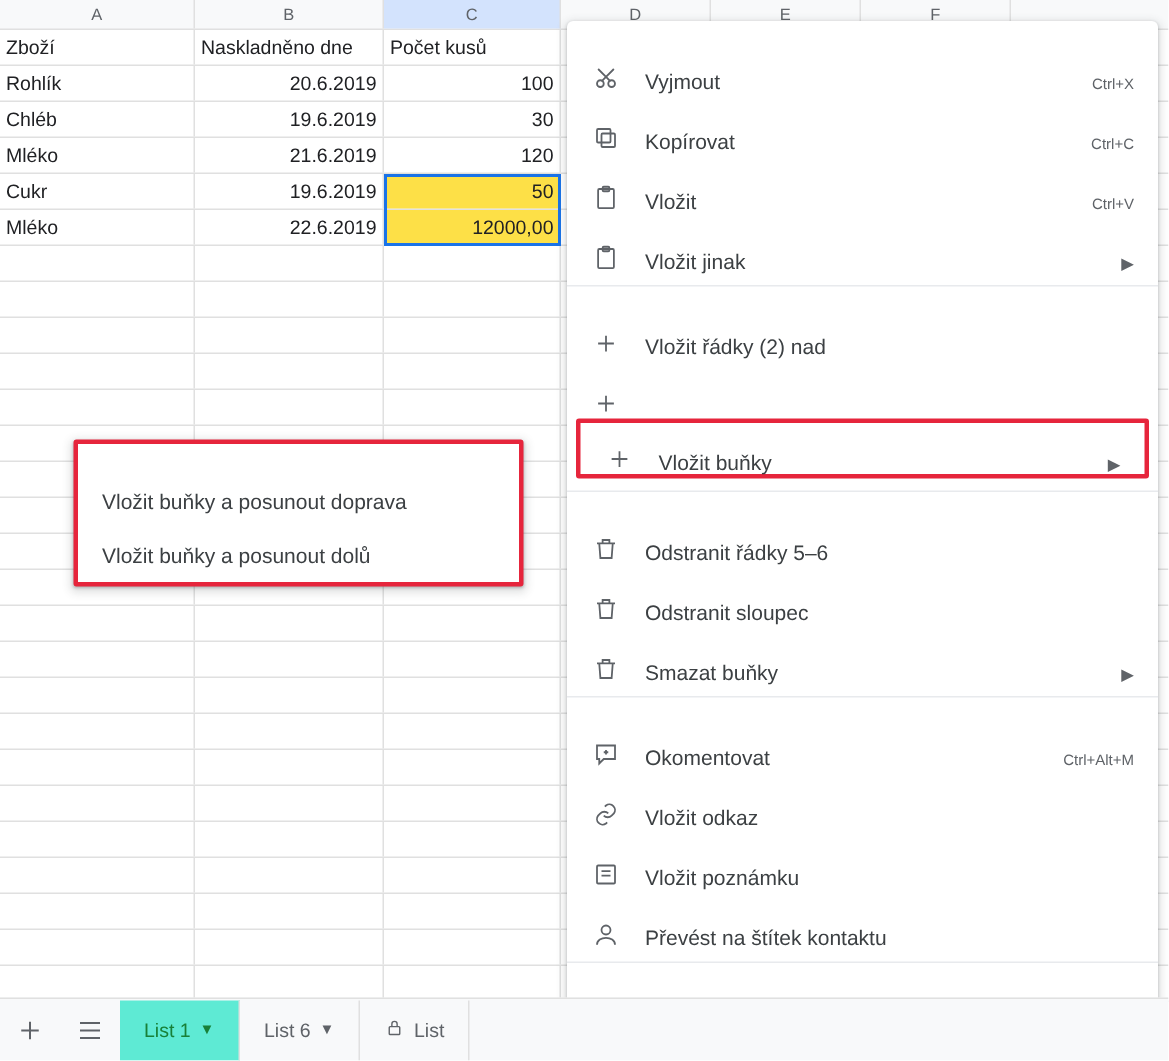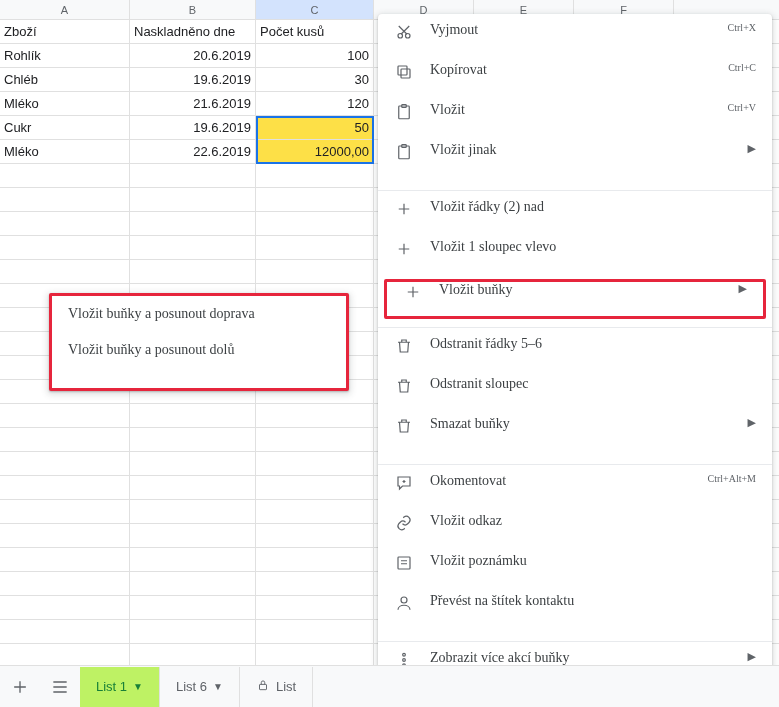--- a/index.html
+++ b/index.html
@@ -66,25 +66,24 @@
     border-radius: 4px;
     box-shadow: 0 2px 6px 2px rgba(60,64,67,0.15), 0 1px 2px rgba(60,64,67,0.3);
     padding: 8px 0;
     font-size: 14px;
     color: #3c4043;
   }
   .main-menu { top: 14px; left: 378px; width: 394px; }
   .sub-menu { top: 293px; left: 49px; width: 300px; padding:10px 0;}
   .menu-item {
     display: flex;
-    align-items: flex-start;
+    align-items: flex-end;
     height: 40px;
     padding: 0 16px 0 16px;
     cursor: pointer;
-    font-family: Liberation Serif, serif;
   }
   .menu-icon {
     width: 20px;
     height: 20px;
     margin-right: 16px;
     display: inline-flex;
     align-items: center;
     justify-content: center;
     color: #5f6368;
   }
@@ -124,21 +123,21 @@
     display: inline-flex;
     align-items: center;
     gap: 6px;
     color: #5f6368;
     font-size: 13px;
     cursor: pointer;
     background: #f8f9fa;
     border-right: 1px solid #e0e0e0;
   }
   .sheet-tab.active {
-    background: #bef264;
+    background: #5eead4;
     color: #188038;
     font-weight: 500;
   }
   .sheet-tab .drop { font-size: 10px; }
   svg { stroke: currentColor; fill: none; stroke-width: 1.6; }
 </style>
 </head>
 <body>
 
 <div class="col-headers">
@@ -437,21 +436,20 @@
         </svg>
       </span>
     <span class="menu-label">Vložit řádky (2) nad</span>
   </div>
   <div class="menu-item">
     <span class="menu-icon">
         <svg viewBox="0 0 24 24" width="18" height="18">
           <path d="M12 5v14M5 12h14"></path>
         </svg>
       </span>
-    <span class="menu-label">Vložit 1 sloupec vlevo</span>
   </div>
   <div class="menu-item red-box" style="margin:0 6px;">
     <span class="menu-icon">
         <svg viewBox="0 0 24 24" width="18" height="18">
           <path d="M12 5v14M5 12h14"></path>
         </svg>
       </span>
     <span class="menu-label">Vložit buňky</span>
     <span class="menu-arrow">▶</span>
   </div>

